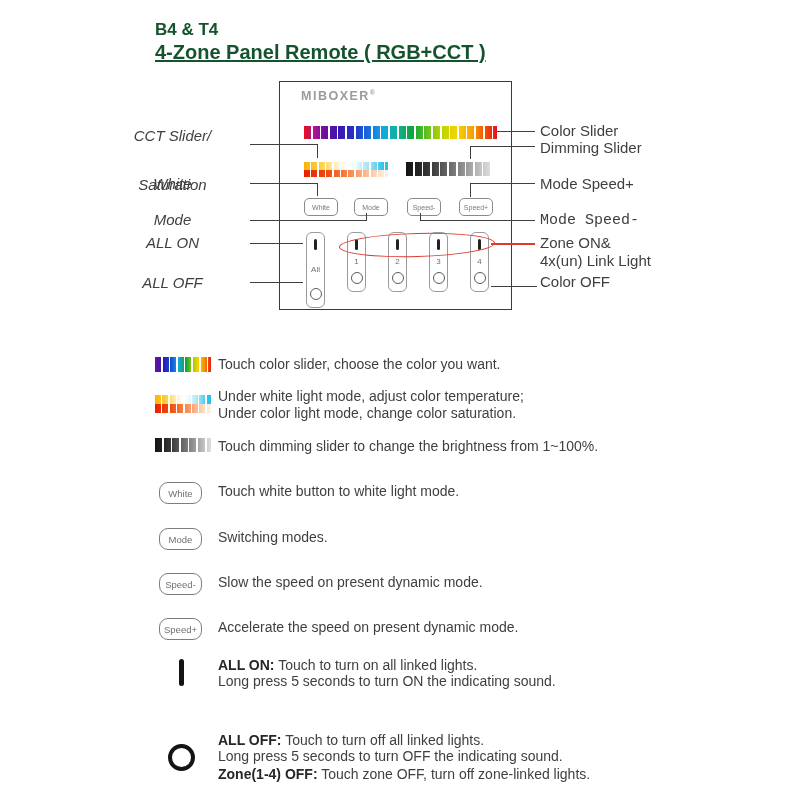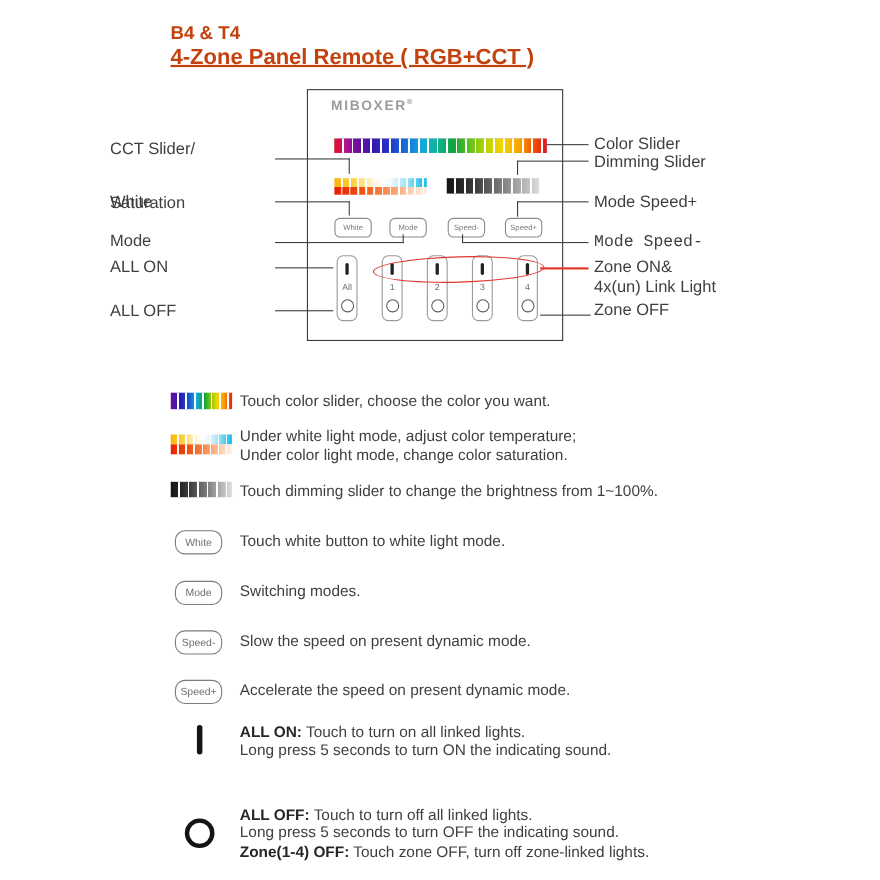--- a/index.html
+++ b/index.html
@@ -1,21 +1,21 @@
 <!DOCTYPE html>
 <html><head>
 <meta charset="utf-8">
 <style>
   html,body{margin:0;padding:0;background:#ffffff;}
   #stage{position:relative;width:800px;height:800px;background:#fff;
          font-family:"Liberation Sans",sans-serif;overflow:hidden;}
   .abs{position:absolute;}
-  .ttl{font-weight:bold;color:#c2410c;white-space:nowrap;}
+  .ttl{font-weight:bold;color:#14532d;white-space:nowrap;}
   .lbl{font-size:15px;color:#3f3f3f;line-height:17px;white-space:nowrap;}
-  .lbl-r{text-align:left;}
+  .lbl-r{text-align:center;font-style:italic;}
   .hline{height:1.3px;background:#3f3f3f;}
   .vline{width:1.3px;background:#3f3f3f;}
   .redline{height:1.6px;background:#e0392e;}
   .remote{border:1.5px solid #3a3a3a;background:#fff;}
   .brand{font-size:12.5px;font-weight:bold;color:#9b9b9b;letter-spacing:1.5px;white-space:nowrap;}
   .brand sup{font-size:7px;vertical-align:super;letter-spacing:0;}
   .grad-color{background-color:#888;background-image:repeating-linear-gradient(90deg,rgba(255,255,255,0) 0px,rgba(255,255,255,0) 7px,#ffffff 7px,#ffffff 8.6px),
     linear-gradient(90deg,#e8101d 0%,#b5128f 5%,#6b0f9e 11%,#3a17b0 18%,#2335c8 26%,#1769d9 33%,#14a8e0 41%,#10b39b 48%,#0da33a 56%,#64c11e 64%,#b8d400 71%,#f5d400 79%,#f7a500 87%,#f25a00 93%,#e8101d 100%);}
   .grad-cct-top{background-image:repeating-linear-gradient(90deg,rgba(255,255,255,0) 0px,rgba(255,255,255,0) 6px,#ffffff 6px,#ffffff 7.4px),
     linear-gradient(90deg,#f7b500 0%,#fbd34d 22%,#fdf3cf 40%,#ffffff 52%,#e8f8fd 62%,#9fe2f4 78%,#30c3ea 94%,#28bfe9 100%);}
@@ -69,21 +69,21 @@
     <div class="abs btn" style="left:74px;top:116px;width:32px;height:16px;">
       <span>Mode</span>
       </div>
     <div class="abs btn" style="left:127px;top:116px;width:32px;height:16px;">
       <span>Speed-</span>
       </div>
     <div class="abs btn" style="left:179px;top:116px;width:32px;height:16px;">
       <span>Speed+</span>
       </div>
 
-    <div class="abs pill" style="left:26px;top:150px;width:19px;height:60px;">
+    <div class="abs pill" style="left:26px;top:150px;width:19px;height:76px;">
       <div class="onmark"></div>
       <div class="zlabel">All</div>
       <div class="ring"></div>
     </div>
     <div class="abs pill" style="left:67px;top:150px;width:19px;height:60px;">
       <div class="onmark"></div>
       <div class="zlabel">1</div>
       <div class="ring"></div>
     </div>
     <div class="abs pill" style="left:108px;top:150px;width:19px;height:60px;">
@@ -130,21 +130,21 @@
   <div class="abs lbl lbl-r" style="left:100px;top:211px;width:145px;">Mode</div>
   <div class="abs lbl lbl-r" style="left:100px;top:234px;width:145px;">ALL ON</div>
   <div class="abs lbl lbl-r" style="left:100px;top:274px;width:145px;">ALL OFF</div>
 
   <div class="abs lbl" style="left:540px;top:122px;">Color Slider</div>
   <div class="abs lbl" style="left:540px;top:139px;">Dimming Slider</div>
   <div class="abs lbl" style="left:540px;top:175px;">Mode Speed+</div>
   <div class="abs lbl" style="left:540px;top:212px;font-family:Liberation Mono, monospace;">Mode Speed-</div>
   <div class="abs lbl" style="left:540px;top:234px;">Zone ON&amp;</div>
   <div class="abs lbl" style="left:540px;top:252px;">4x(un) Link Light</div>
-  <div class="abs lbl" style="left:540px;top:273px;">Zone OFF</div>
+  <div class="abs lbl" style="left:540px;top:273px;">Color OFF</div>
 
   <div class="abs grad-mini-color" style="left:155px;top:357px;width:56px;height:15px;"></div>
   <div class="abs ltext" style="left:218px;top:357px;">Touch color slider, choose the color you want.</div>
 
   <div class="abs" style="left:155px;top:395px;width:56px;height:18px;">
     <div class="grad-cct-top" style="width:56px;height:9px;"></div>
     <div class="grad-cct-bot" style="width:56px;height:9px;"></div>
   </div>
   <div class="abs ltext" style="left:218px;top:389px;">Under white light mode, adjust color temperature;</div>
   <div class="abs ltext" style="left:218px;top:406px;">Under color light mode, change color saturation.</div>

